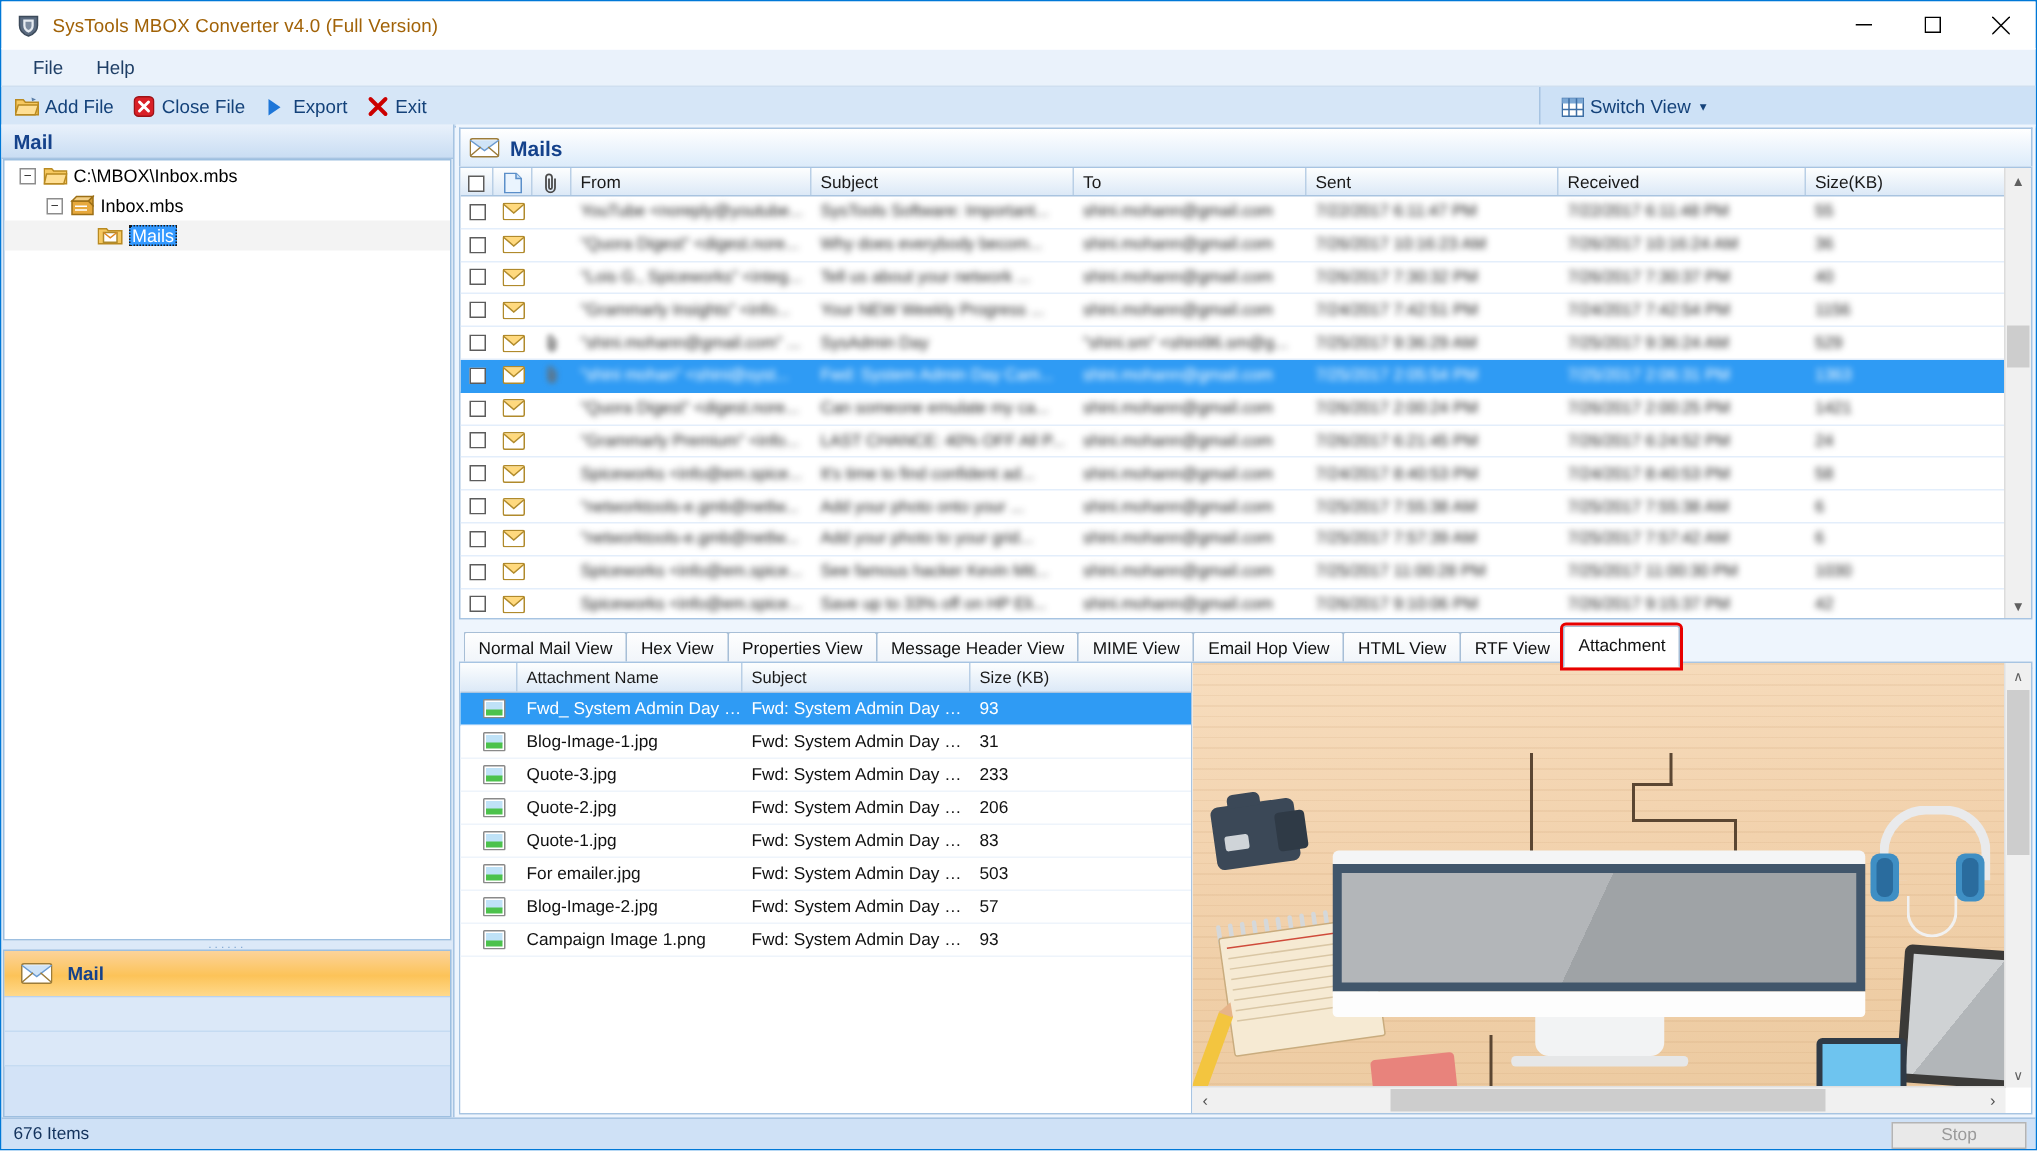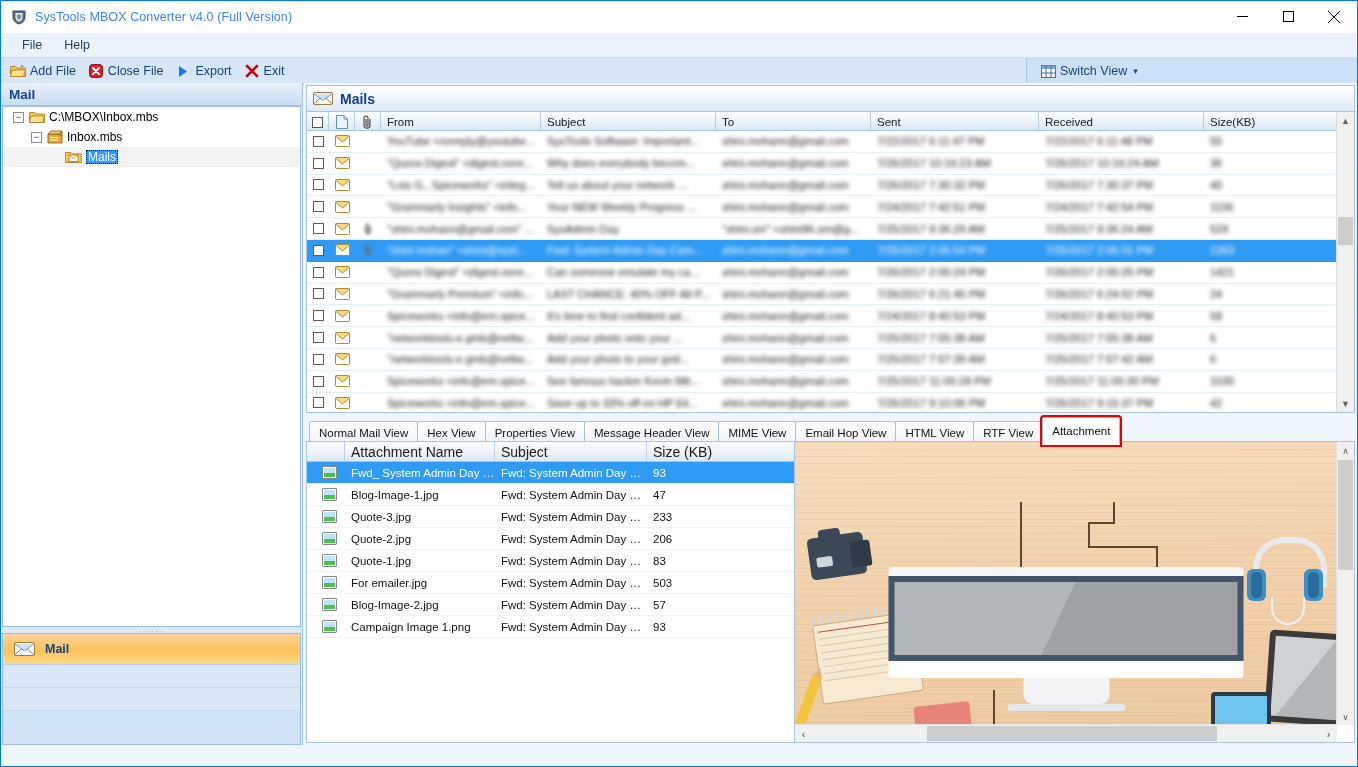--- a/index.html
+++ b/index.html
@@ -11,21 +11,21 @@
     -webkit-font-smoothing:antialiased;
   }
   .app{position:relative;width:1358px;height:767px;box-sizing:border-box;
        border:1px solid #0078d7;background:#eef5fd;}
 
   
   .titlebar{height:31px;background:#ffffff;display:flex;align-items:center;
             border-bottom:1px solid #ffffff;position:relative;}
   .title-ico{width:16px;height:16px;margin-left:10px;margin-right:8px;position:relative;flex:0 0 auto;}
   .title-ico svg{display:block;}
-  .title-text{font-size:12.5px;color:#3b82f6;letter-spacing:.1px;}
+  .title-text{font-size:12.5px;color:#a16207;letter-spacing:.1px;}
   .wbtns{position:absolute;right:0;top:0;height:31px;display:flex;}
   .wbtn{width:46px;height:31px;display:flex;align-items:center;justify-content:center;}
   .wbtn svg{display:block;}
 
   
   .menubar{height:24px;background:#eaf2fb;display:flex;align-items:center;
            border-bottom:1px solid #cfdff0;padding-left:10px;}
   .menu-item{font-size:12.5px;color:#1f3f66;padding:3px 11px;cursor:default;}
 
   
@@ -116,21 +116,21 @@
   .tab.active{background:#ffffff;height:26px;line-height:26px;position:relative;z-index:3;
               border:1px solid #a7bed6;border-bottom:1px solid #fff;}
   .tab.active.hl{outline:2px solid #e80000;outline-offset:0px;z-index:5;}
 
   
   .bottom{position:absolute;left:2px;right:2px;top:358px;bottom:2px;
           border:1px solid #a7c4e2;background:#fff;box-sizing:border-box;display:flex;}
   .attachpane{width:488px;position:relative;background:#fff;border-right:1px solid #a7c4e2;box-sizing:border-box;}
   .ahead{display:flex;height:20px;background:linear-gradient(#fdfefe,#dce9f7);
          border-bottom:1px solid #a9c4e0;box-sizing:border-box;}
-  .ah{box-sizing:border-box;border-right:1px solid #b9cfe6;font-size:14px;color:#1a1a1a;
+  .ah{box-sizing:border-box;border-right:1px solid #b9cfe6;font-size:11px;color:#1a1a1a;
       display:flex;align-items:center;padding-left:6px;white-space:nowrap;}
   .arow{display:flex;height:22px;align-items:center;border-bottom:1px solid #eef4fb;box-sizing:border-box;}
   .arow.sel{background:#2f9bf4;}
   .arow.sel .ac{color:#fff;}
   .ac{box-sizing:border-box;font-size:11.5px;color:#111;padding-left:6px;overflow:hidden;
       white-space:nowrap;text-overflow:ellipsis;}
   .aicn{width:38px;display:flex;align-items:center;justify-content:center;}
   .imgico{width:15px;height:13px;box-sizing:border-box;border:1px solid #8a8a8a;background:#fff;
           position:relative;border-radius:1px;}
   .imgico:before{content:"";position:absolute;left:1px;top:1px;right:1px;height:6px;background:#bfe2f7;}
@@ -669,21 +669,21 @@
                 <div class="ac" style="width: 150px;">Fwd_ System Admin Day C...</div>
                 <div class="ac" style="width: 152px;">Fwd: System Admin Day C...</div>
                 <div class="ac" style="flex: 1 1 0%;">93</div>
               </div>
               <div class="arow">
                 <div class="ac aicn">
                   <span class="imgico"></span>
                 </div>
                 <div class="ac" style="width: 150px;">Blog-Image-1.jpg</div>
                 <div class="ac" style="width: 152px;">Fwd: System Admin Day C...</div>
-                <div class="ac" style="flex: 1 1 0%;">47</div>
+                <div class="ac" style="flex: 1 1 0%;">31</div>
               </div>
               <div class="arow">
                 <div class="ac aicn">
                   <span class="imgico"></span>
                 </div>
                 <div class="ac" style="width: 150px;">Quote-3.jpg</div>
                 <div class="ac" style="width: 152px;">Fwd: System Admin Day C...</div>
                 <div class="ac" style="flex: 1 1 0%;">233</div>
               </div>
               <div class="arow">
@@ -797,13 +797,17 @@
           <div class="pv-hscroll">
             <div class="hs-arrow" style="left:0;">‹</div>
             <div class="hs-thumb" style="left:132px;width:290px;"></div>
             <div class="hs-arrow" style="right:0;">›</div>
           </div>
         </div>
       </div>
     </div>
   </div>
 
+  <div class="statusbar">
+    <span class="status-txt">676 Items</span>
+    <div class="stopbtn">Stop</div>
+  </div>
 </div>
 
 </body></html>

